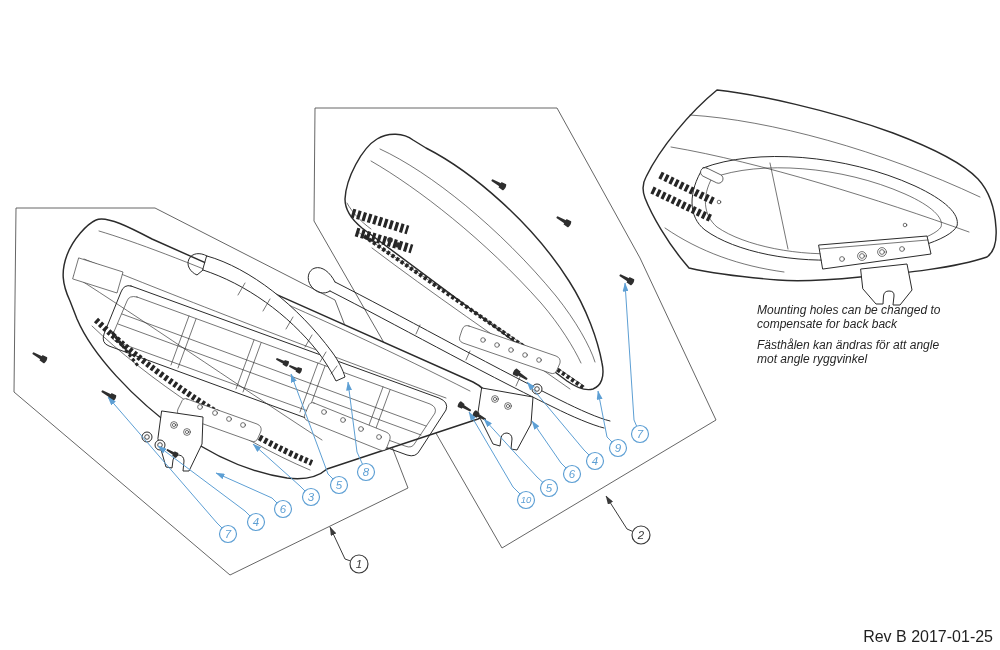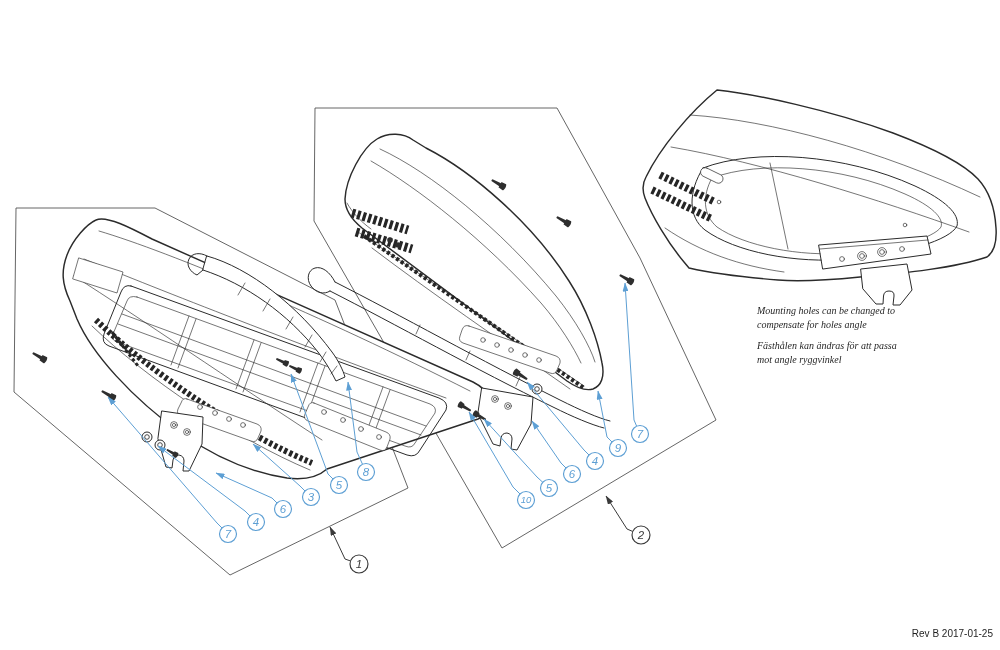--- a/index.html
+++ b/index.html
@@ -8,23 +8,23 @@
   svg{position:absolute;left:0;top:0;}
   
   .s  {stroke:#2b2b2b;fill:none;stroke-width:1;stroke-linecap:round;stroke-linejoin:round;}
   .s2 {stroke:#2b2b2b;fill:none;stroke-width:1.45;stroke-linecap:round;stroke-linejoin:round;}
   .s0 {stroke:#2b2b2b;fill:none;stroke-width:.65;stroke-linecap:round;stroke-linejoin:round;}
   .w  {fill:#ffffff;}
   .bd {stroke:#555555;fill:none;stroke-width:.9;stroke-linejoin:round;}
   .hz {stroke:#262626;fill:none;stroke-dasharray:3.2 2.4;}
   .dark{fill:#2e2e2e;stroke:none;}
   
-  .note{position:absolute;font-style:italic;font-size:10px;line-height:13.5px;
-        color:#262626;white-space:nowrap;font-family:Liberation Serif, serif;}
-  .revision{position:absolute;right:7px;top:628px;font-size:10px;color:#1f1f1f;}
+  .note{position:absolute;font-style:italic;font-size:12px;line-height:13.5px;
+        color:#262626;white-space:nowrap;}
+  .revision{position:absolute;right:7px;top:628px;font-size:16px;color:#1f1f1f;}
   .callout-num{font-family:"Liberation Sans",sans-serif;font-style:italic;}
 </style>
 </head>
 <body>
 
 <div class="canvas">
 
 <svg width="1000" height="650" viewBox="0 0 1000 650">
   <defs>
     <marker id="arrow-blue" markerWidth="9" markerHeight="6" refX="8.5" refY="3" orient="auto" markerUnits="userSpaceOnUse">
@@ -213,21 +213,21 @@
         <circle cx="640" cy="434" r="8.5" fill="#fff" stroke="#5d9fd4" stroke-width="1.15"></circle>
         <text x="640" y="437.9" text-anchor="middle" font-size="11.5" fill="#5d9fd4" class="callout-num">7</text>
         <polyline points="632.7276947298375,531.4547263127874 627,529 606,496" fill="none" stroke="#3a3a3a" stroke-width="1" marker-end="url(#arrow-dark)"></polyline>
         <circle cx="641" cy="535" r="9" fill="#fff" stroke="#3a3a3a" stroke-width="1.15"></circle>
         <text x="641" y="538.9" text-anchor="middle" font-size="11.5" fill="#3a3a3a" class="callout-num">2</text>
       </g>
 </svg>
 
 <div class="note" style="left:757px;top:304px">
   <div>Mounting holes can be changed to</div>
-  <div>compensate for holes angle</div>
+  <div>compensate for back back</div>
 </div>
 <div class="note" style="left:757px;top:339px">
-  <div>Fästhålen kan ändras för att passa</div>
+  <div>Fästhålen kan ändras för att angle</div>
   <div>mot angle ryggvinkel</div>
 </div>
 <div class="revision">Rev B 2017-01-25</div>
 
 </div>
 
 </body></html>

